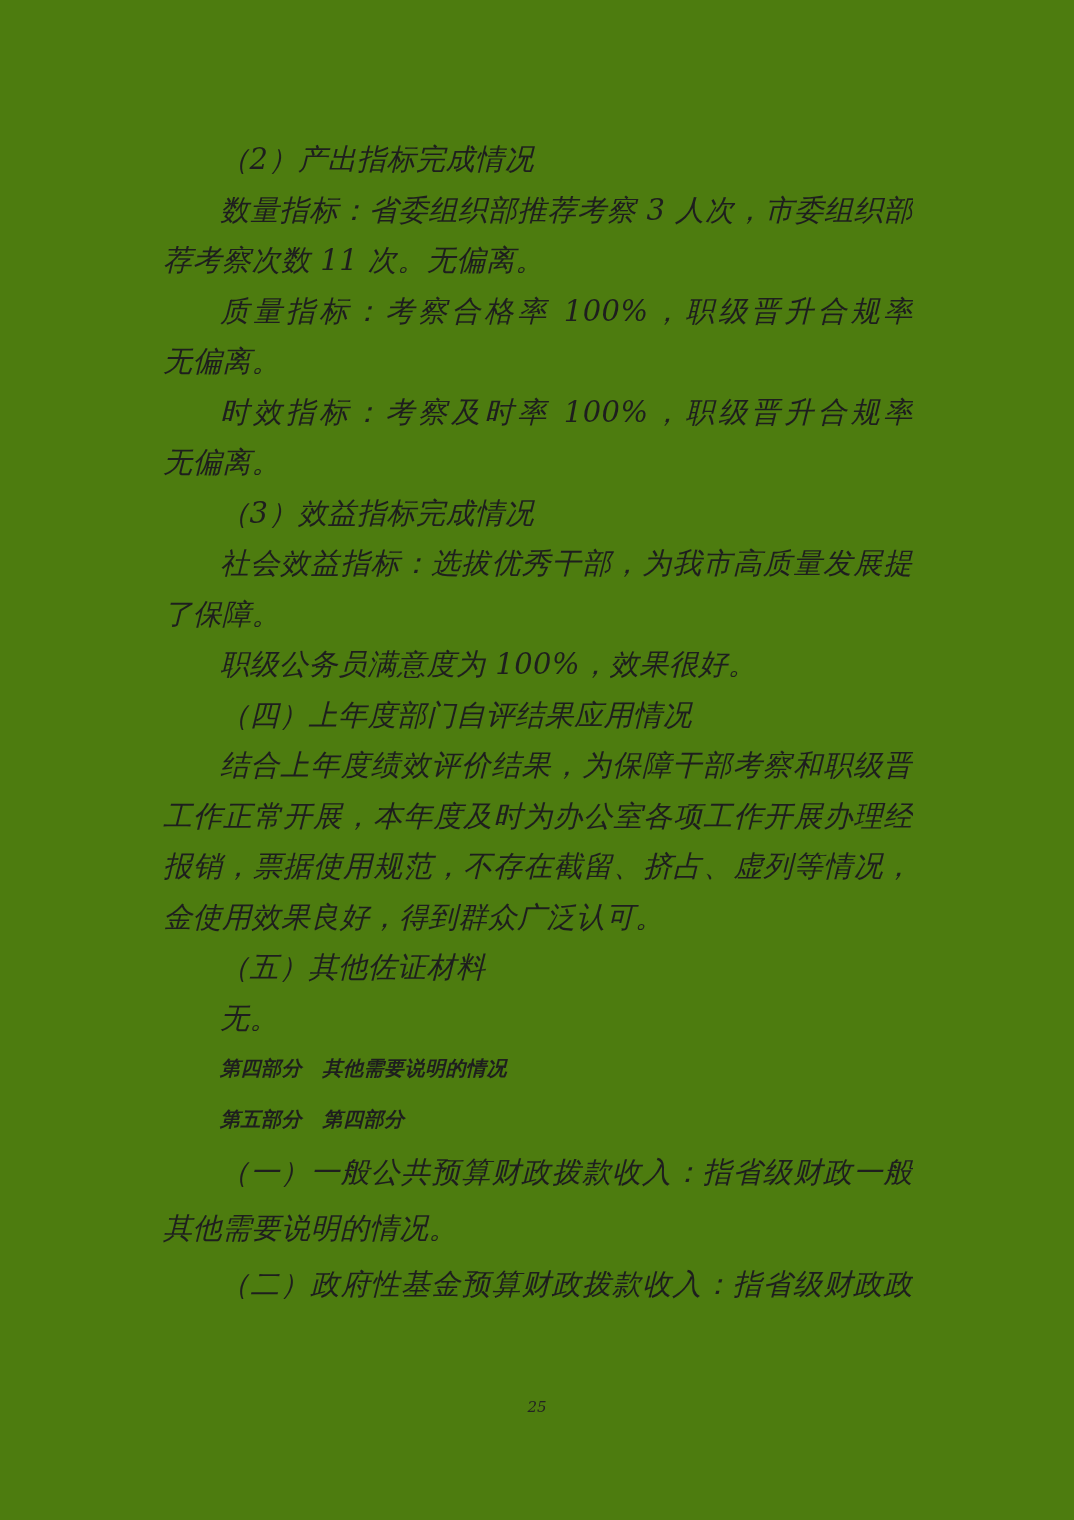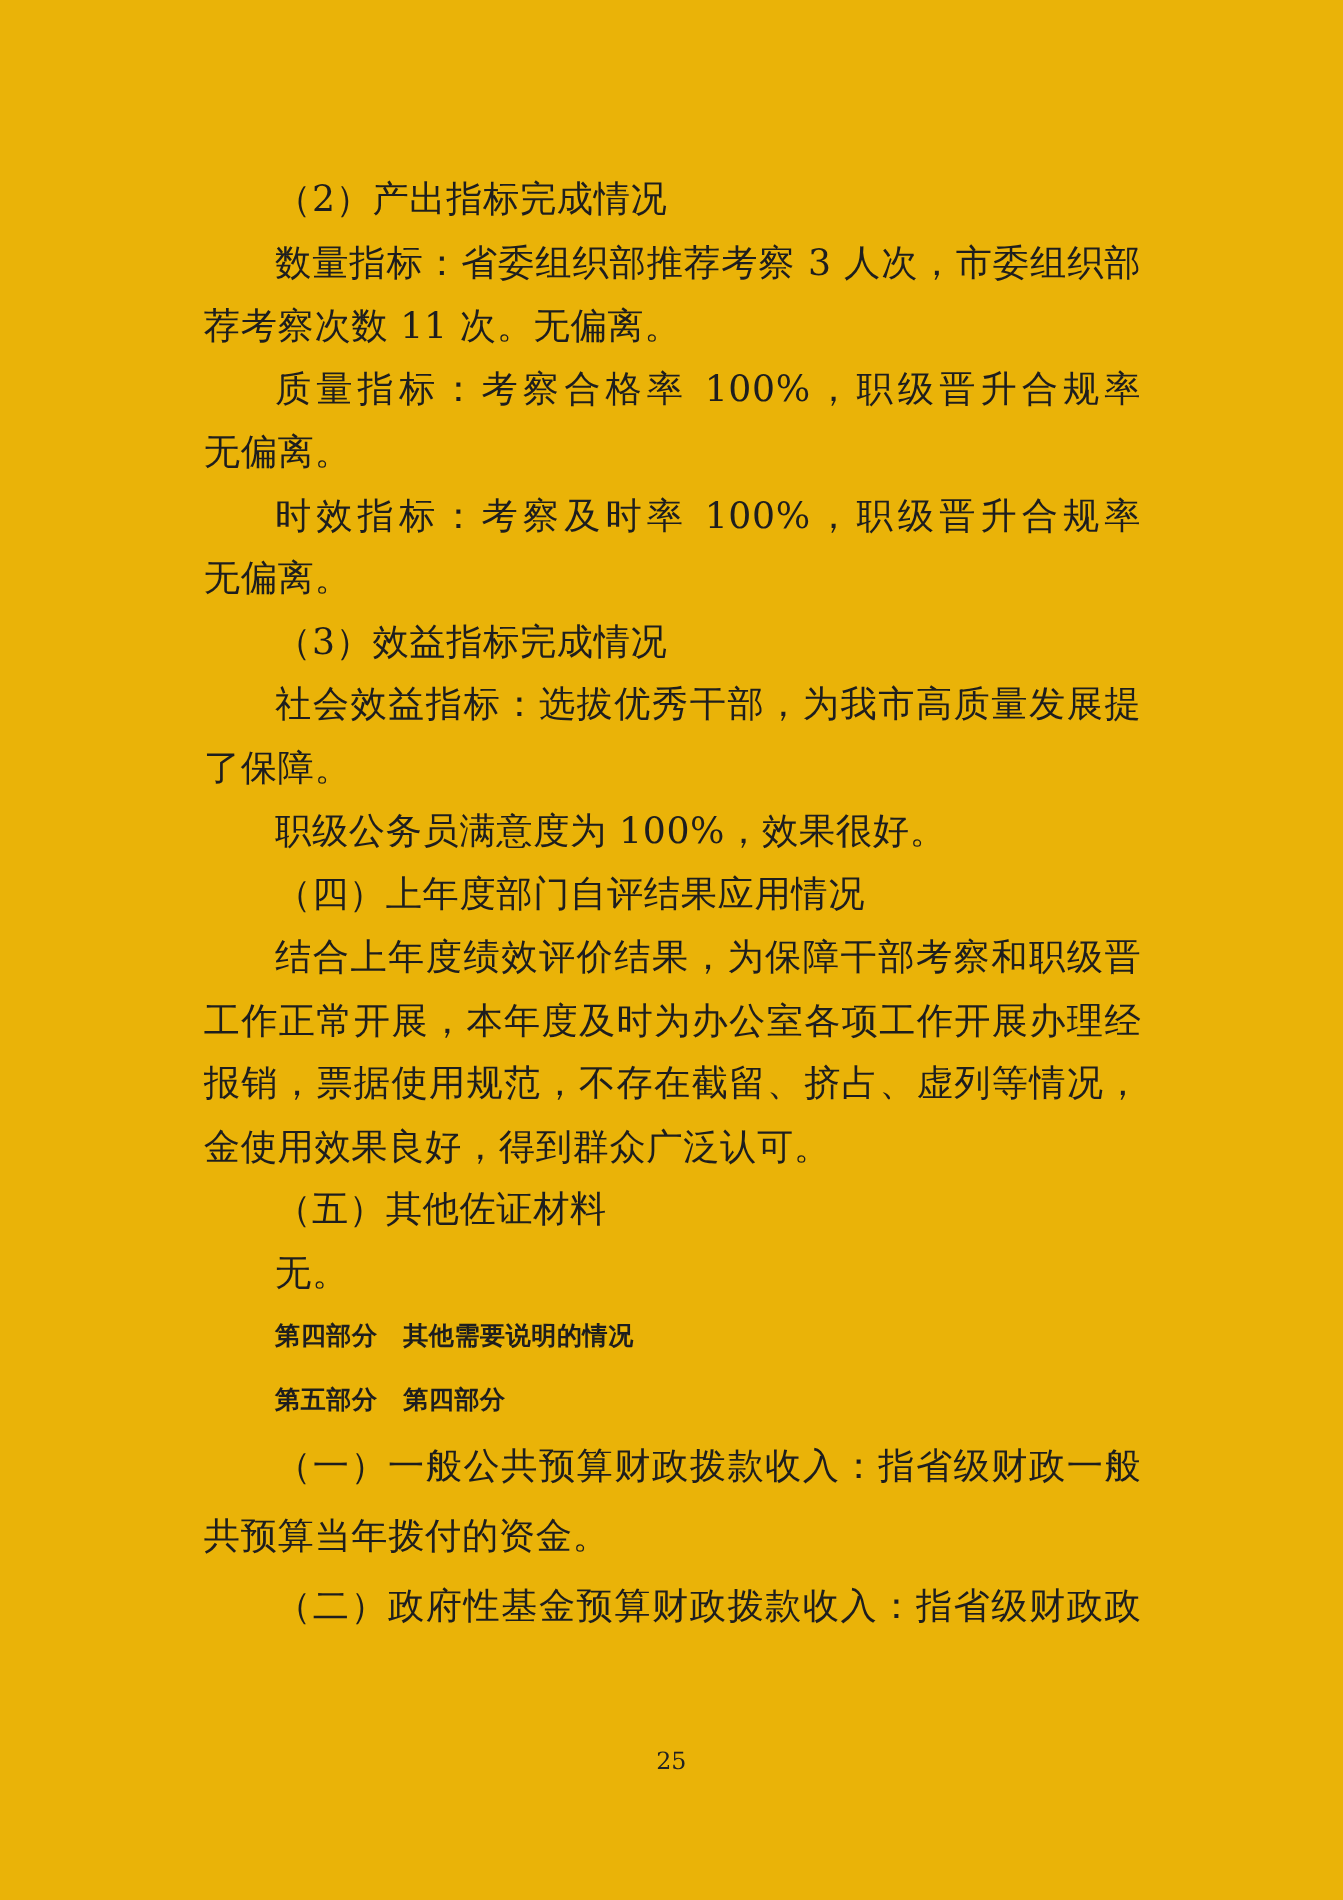--- a/index.html
+++ b/index.html
@@ -13,22 +13,23 @@
     position: relative;
     font-family: "DejaVu Serif", "Liberation Serif", serif;
     color: #1e1e1e;
   }
   .page {
     position: absolute;
     left: 0;
     top: 0;
     width: 1074px;
     height: 1520px;
-    background: #eab308;
+    background: #4d7c0f;
     overflow: hidden;
+    font-style: italic;
   }
   .text-block {
     position: absolute;
     left: 163px;
     top: 134px;
     width: 750px;
   }
   .line {
     font-size: 29px;
     height: 50.5px;
@@ -54,21 +55,21 @@
     font-weight: bold;
     font-size: 20px;
     letter-spacing: 0.5px;
   }
   .page-number {
     position: absolute;
     left: 0;
     top: 1398px;
     width: 100%;
     text-align: center;
-    font-size: 19px;
+    font-size: 15px;
     color: #222222;
   }
 </style>
 </head>
 <body>
 
 <div class="page">
   <div class="text-block">
     <div class="line indent">（2）产出指标完成情况</div>
     <div class="line indent fill">数量指标：省委组织部推荐考察 3 人次，市委组织部推</div>
@@ -84,17 +85,17 @@
     <div class="line indent">（四）上年度部门自评结果应用情况</div>
     <div class="line indent fill">结合上年度绩效评价结果，为保障干部考察和职级晋升</div>
     <div class="line fill">工作正常开展，本年度及时为办公室各项工作开展办理经费</div>
     <div class="line fill">报销，票据使用规范，不存在截留、挤占、虚列等情况，资</div>
     <div class="line">金使用效果良好，得到群众广泛认可。</div>
     <div class="line indent">（五）其他佐证材料</div>
     <div class="line indent">无。</div>
     <div class="line indent heading">第四部分　其他需要说明的情况</div>
     <div class="line indent heading">第五部分　第四部分</div>
     <div class="line indent fill tall">（一）一般公共预算财政拨款收入：指省级财政一般公</div>
-    <div class="line tall">共预算当年拨付的资金。</div>
+    <div class="line tall">其他需要说明的情况。</div>
     <div class="line indent fill tall">（二）政府性基金预算财政拨款收入：指省级财政政府</div>
   </div>
   <div class="page-number">25</div>
 </div>
 
 </body></html>

